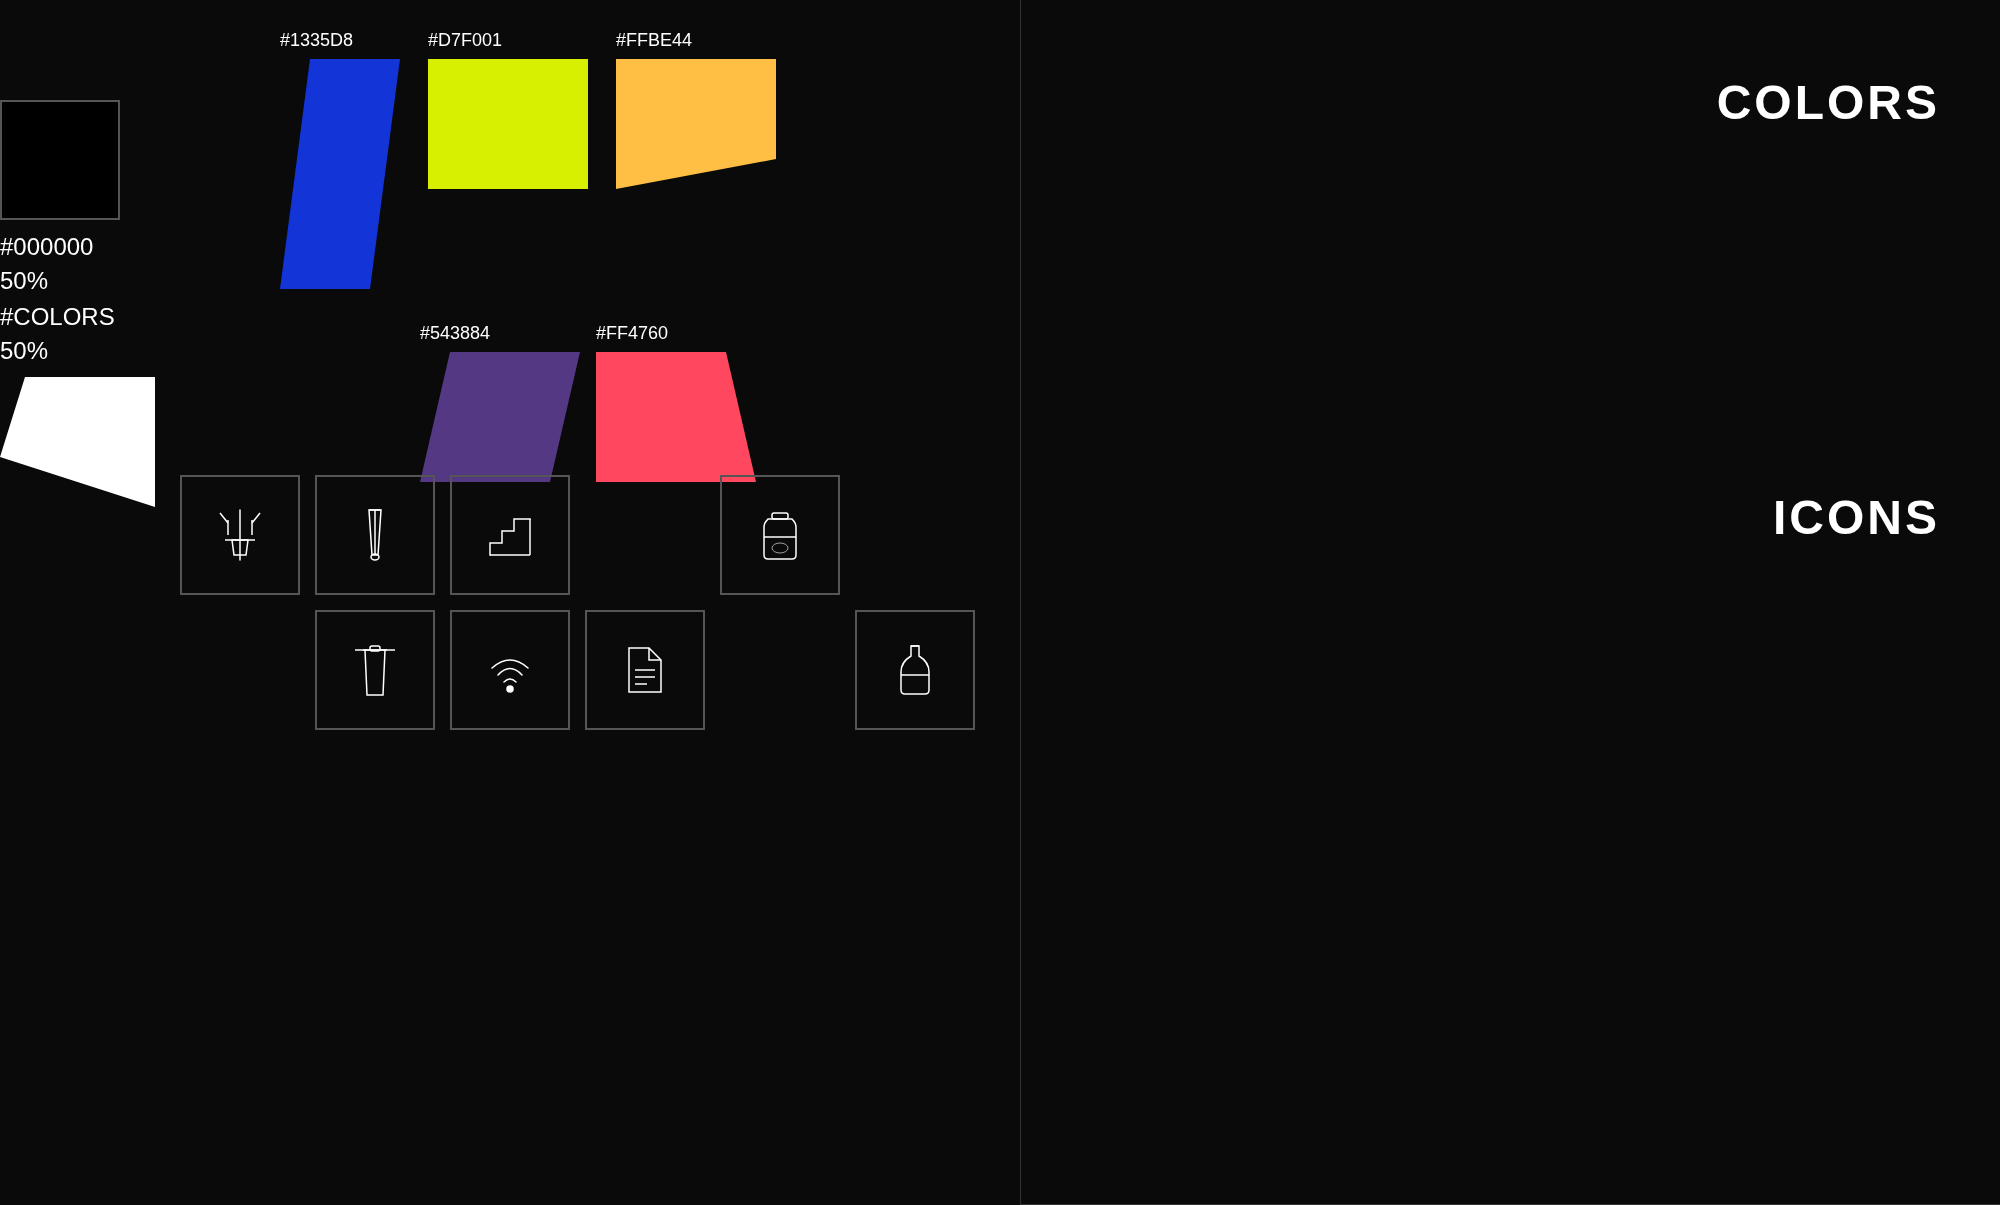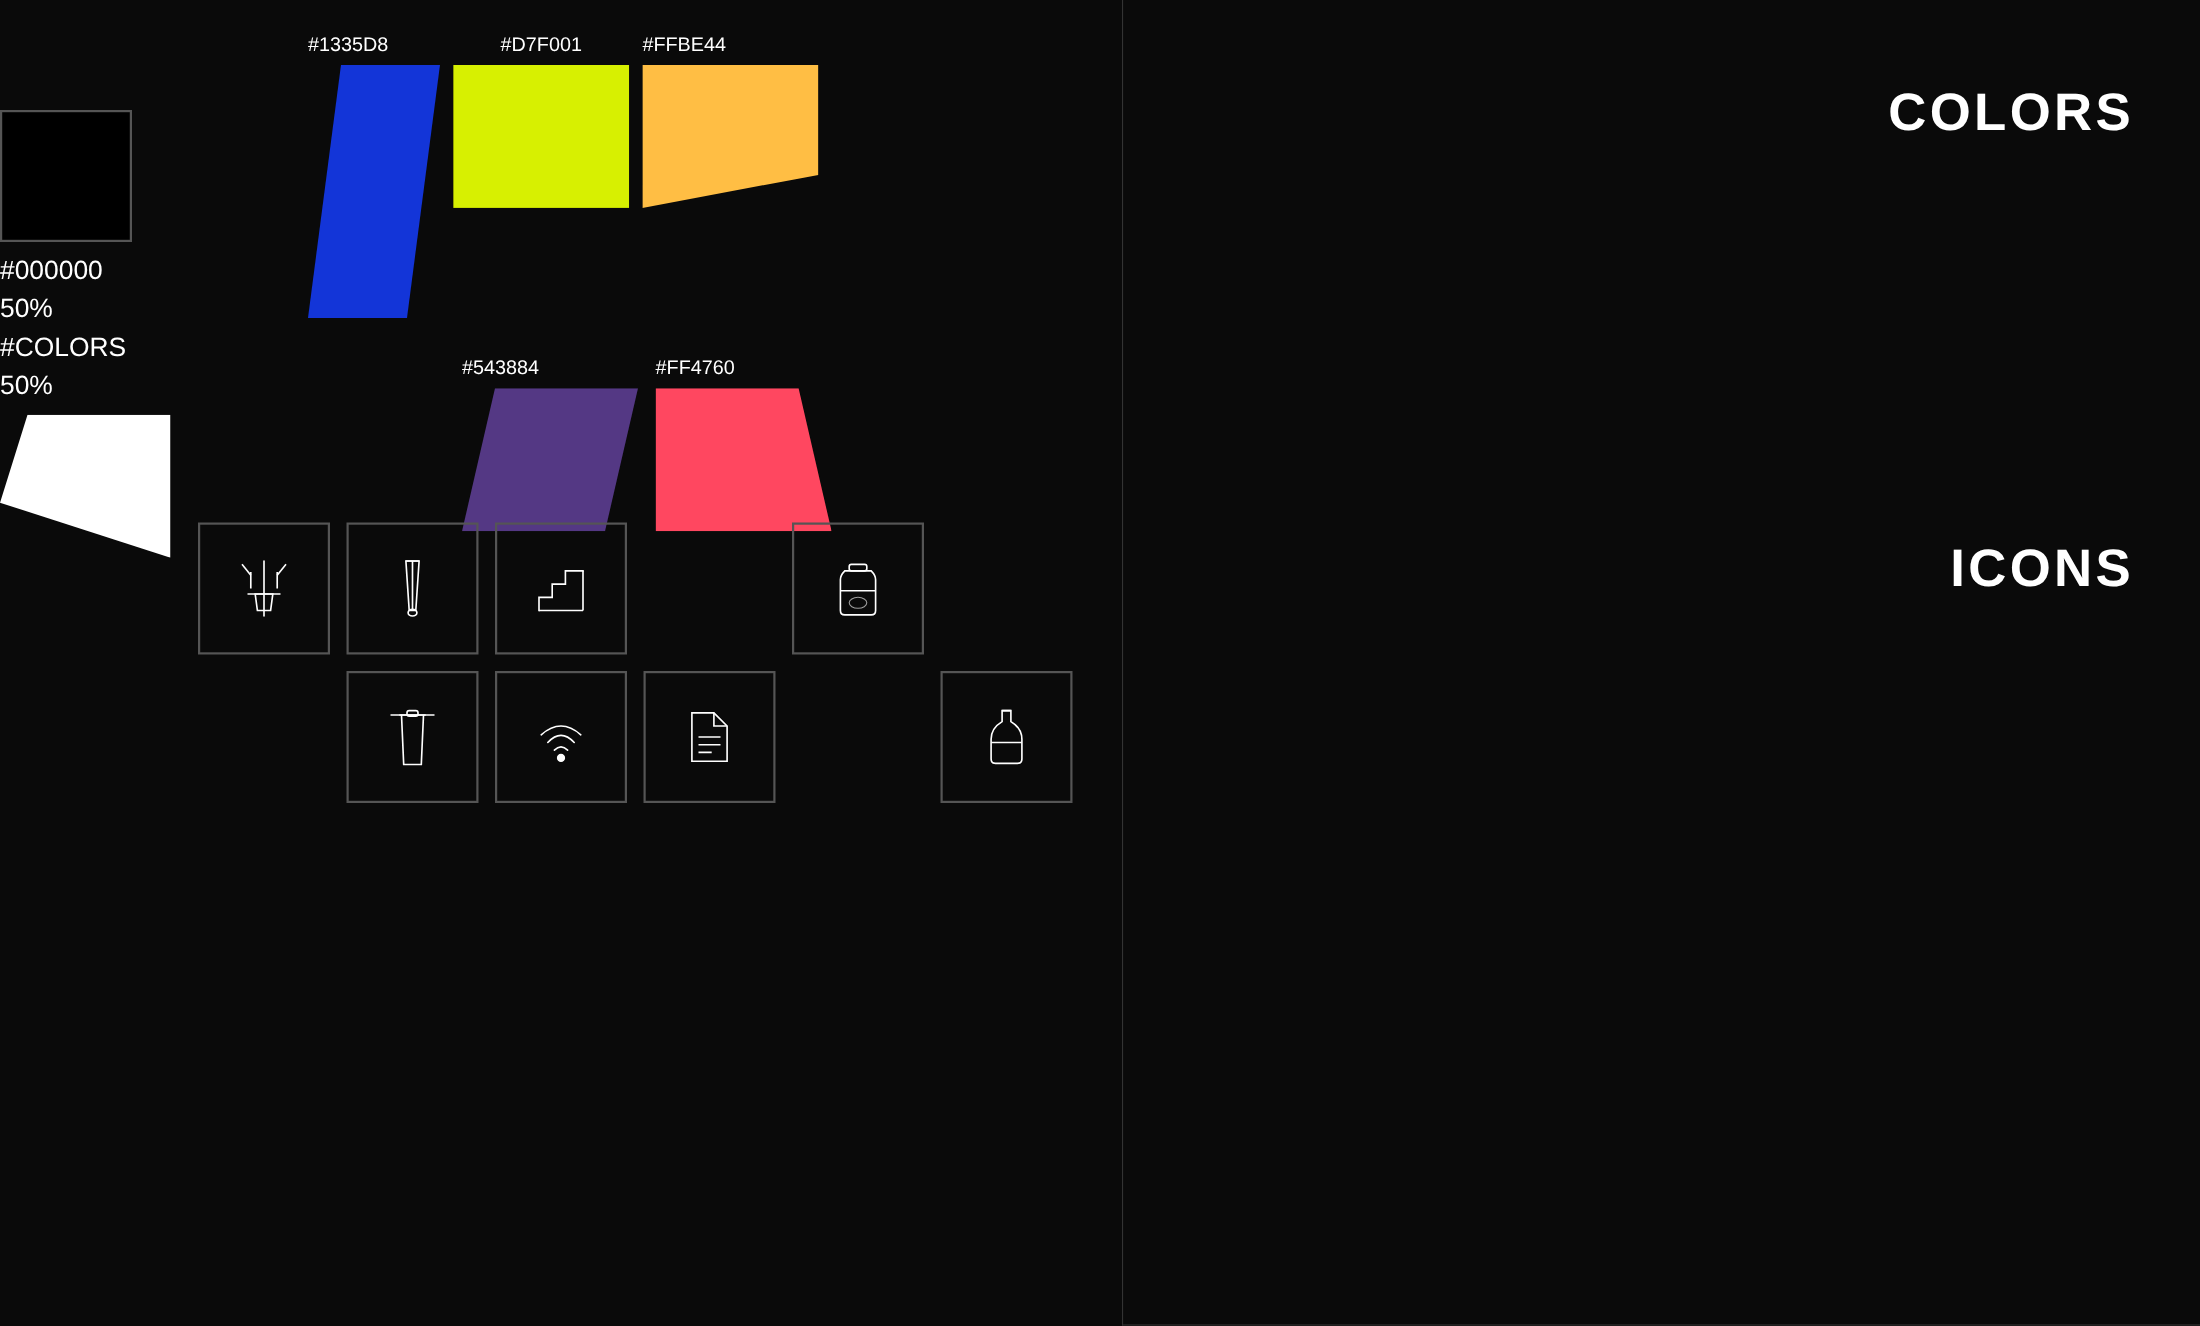--- a/index.html
+++ b/index.html
@@ -142,30 +142,30 @@
       <div>#COLORS</div>
       <div>50%</div>
     </div>
     <svg width="155" height="130" viewBox="0 0 155 130">
       <polygon points="25,0 155,0 155,130 0,80" fill="#FFFFFF"></polygon>
     </svg>
   </div>
 
   <div class="color-shapes-area">
 
-    <div style="display:flex; gap:12px; align-items:flex-start; margin-bottom: 30px;">
+    <div style="display:flex; gap:28px; align-items:flex-start; margin-bottom: 30px;">
 
       <div>
         <div class="color-hex-label">#1335D8</div>
         <svg width="120" height="230" viewBox="0 0 120 230">
           <polygon points="30,0 120,0 90,230 0,230" fill="#1335D8"></polygon>
         </svg>
       </div>
 
-      <div style="margin-top:0;text-align:center;">
+      <div style="margin-top:0;">
         <div class="color-hex-label">#D7F001</div>
         <svg width="160" height="130" viewBox="0 0 160 130">
           <rect x="0" y="0" width="160" height="130" fill="#D7F001"></rect>
         </svg>
       </div>
 
       <div>
         <div class="color-hex-label">#FFBE44</div>
         <svg width="160" height="130" viewBox="0 0 160 130">
           <polygon points="0,0 160,0 160,100 0,130" fill="#FFBE44"></polygon>

